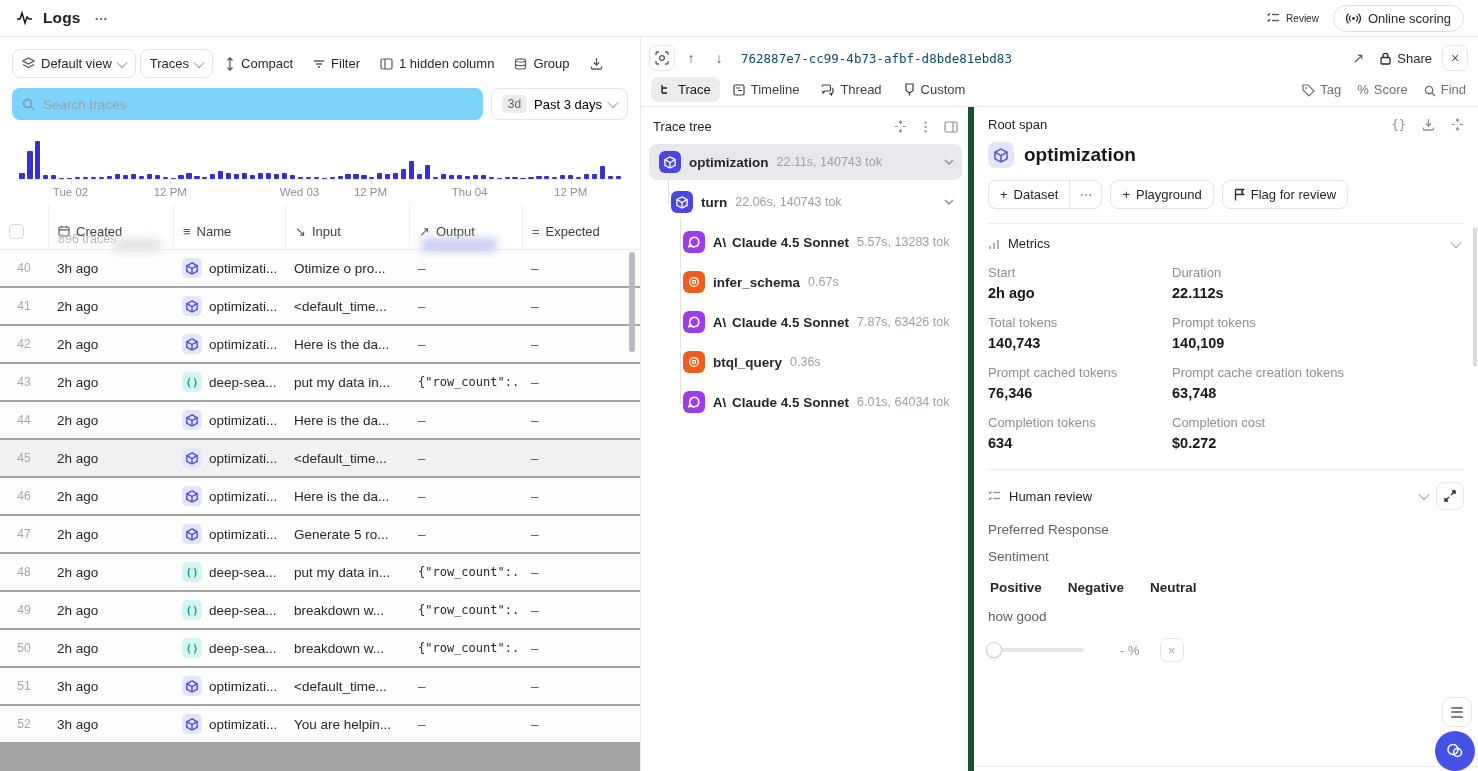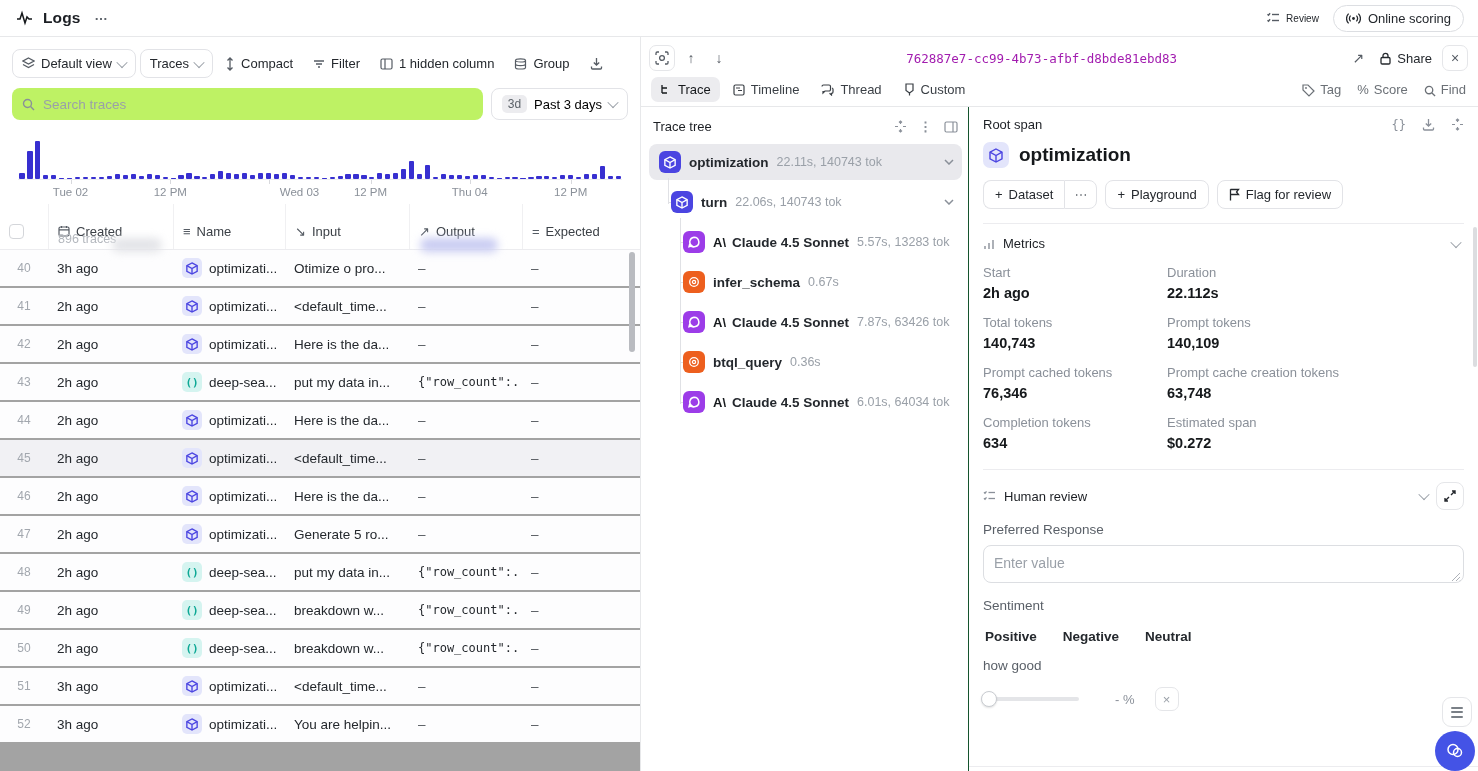--- a/index.html
+++ b/index.html
@@ -23,21 +23,21 @@
   .right-panel { flex:1; display:flex; flex-direction:column; position:relative; min-width:0; }
 
   
   .toolbar { display:flex; align-items:center; gap:4px; padding:12px 12px 8px 12px; }
   .tb-bordered { display:flex; align-items:center; gap:6px; border:1px solid #e2e3e7; border-radius:8px; padding:6px 9px; background:#fff; font-size:13px; color:#24282d; cursor:pointer; font-family:inherit; }
   .tb-flat { display:flex; align-items:center; gap:6px; border:none; background:none; padding:6px 8px; font-size:13px; color:#24282d; cursor:pointer; font-family:inherit; }
   .chev { width:8px; height:8px; border-right:1.4px solid #9aa0a8; border-bottom:1.4px solid #9aa0a8; transform:rotate(45deg) translate(-1px,-1px); }
   .icon-gray { color:#565c64; }
 
   .search-row { display:flex; align-items:center; gap:8px; padding:2px 12px 10px 12px; position:relative; }
-  .search-box { flex:1; display:flex; align-items:center; gap:8px; background:#bef264; border-radius:8px; height:32px; padding:0 10px; }
+  .search-box { flex:1; display:flex; align-items:center; gap:8px; background:#7dd3fc; border-radius:8px; height:32px; padding:0 10px; }
   .search-box input { border:none; background:transparent; outline:none; font-size:13.5px; color:#24282d; width:100%; font-family:inherit; }
   .search-box input::placeholder { color:#9aa0a8; }
   .range-btn { display:flex; align-items:center; gap:7px; border:1px solid #e2e3e7; border-radius:8px; background:#fff; height:32px; padding:0 10px; font-size:13px; cursor:pointer; font-family:inherit; }
   .range-badge { background:#ececef; border-radius:5px; color:#5c6269; font-size:12px; padding:2px 6px; }
 
   
   .histogram { margin:2px 12px 0 12px; height:72px; position:relative; }
   .bars { position:absolute; left:6px; right:6px; top:0; height:48px; display:flex; align-items:flex-end; gap:0; border-bottom:1px solid #ececef; }
   .bar-slot { flex:1; display:flex; align-items:flex-end; justify-content:center; height:100%; }
   .bar { width:65%; background:#372fd0; border-radius:1px; }
@@ -71,21 +71,21 @@
   .mono { font-family:"DejaVu Sans Mono", monospace; font-size:12px; }
   .dash { color:#4a4f55; }
 
   .left-scrollbar { position:absolute; right:5px; top:48px; width:6px; bottom:0; z-index:5; }
   .left-scrollbar .thumb { position:absolute; top:0; width:6px; height:100px; border-radius:3px; background:#b9bbc0; }
 
   
   .detail-header { height:36px; flex:0 0 36px; display:flex; align-items:center; gap:4px; padding:6px 10px 0 8px; }
   .sq-btn { width:26px; height:26px; border:1px solid #e5e6e9; border-radius:7px; background:#fff; display:flex; align-items:center; justify-content:center; color:#565c64; cursor:pointer; }
   .arrow-btn { width:24px; height:24px; display:flex; align-items:center; justify-content:center; color:#565c64; font-size:14px; cursor:pointer; background:none; border:none; }
-  .trace-id { font-family:"DejaVu Sans Mono", monospace; font-size:12.5px; color:#a21caf; margin-left:6px; flex:1; white-space:nowrap; overflow:hidden;text-align:center; }
+  .trace-id { font-family:"DejaVu Sans Mono", monospace; font-size:12.5px; color:#0c4a6e; margin-left:6px; flex:1; white-space:nowrap; overflow:hidden; }
   .hdr-right { display:flex; align-items:center; gap:10px; }
   .share-btn { display:flex; align-items:center; gap:6px; font-size:13px; color:#24282d; cursor:pointer; background:none; border:none; font-family:inherit; }
   .close-btn { width:26px; height:26px; border:1px solid #e5e6e9; border-radius:7px; background:#fff; color:#565c64; font-size:14px; display:flex; align-items:center; justify-content:center; cursor:pointer; }
 
   .tabs-row { height:34px; flex:0 0 34px; display:flex; align-items:center; justify-content:space-between; padding:0 12px 0 10px; border-bottom:1px solid #e7e8ea; }
   .tabs { display:flex; align-items:center; gap:4px; }
   .tab { display:flex; align-items:center; gap:6px; font-size:13px; color:#3a3f45; padding:5px 9px; border-radius:7px; cursor:pointer; background:none; border:none; font-family:inherit; }
   .tab.active { background:#ececef; color:#15181b; }
   .rt-actions { display:flex; align-items:center; gap:16px; }
   .rt-action { display:flex; align-items:flex-end; gap:5px; font-size:13px; color:#6b7076; cursor:pointer; background:none; border:none; font-family:inherit; }
@@ -102,21 +102,21 @@
   .tree-ic { width:22px; height:22px; border-radius:6px; display:flex; align-items:center; justify-content:center; color:#fff; flex:0 0 22px; position:relative; z-index:2; }
   .ic-span { background:#4b45e1; }
   .ic-llm { background:#9c3ce8; }
   .ic-tool { background:#ed5f1e; }
   .tree-label { font-size:13.5px; font-weight:bold; color:#24282d; white-space:nowrap; }
   .tree-meta { font-size:12.5px; color:#9aa0a8; white-space:nowrap; overflow:hidden; flex:1; }
   .tree-chev { color:#8a9099; }
   .a-logo { font-weight:bold; font-size:13px; color:#15181b; margin-right:-2px; }
   .guide { position:absolute; background:#e0e1e5; z-index:1; }
 
-  .span-col { flex:1; border-left:1px solid #14532d; padding:8px 14px 0 14px; position:relative; overflow:hidden; }
+  .span-col { flex:1; border-left:6px solid #14532d; padding:8px 14px 0 14px; position:relative; overflow:hidden; }
   .span-head { display:flex; align-items:center; justify-content:space-between; padding:2px 0 6px 0; }
   .span-kicker { font-size:13px; color:#1c1f24; }
   .span-head-icons { display:flex; align-items:center; gap:16px; color:#8a9099; }
   .span-title-row { display:flex; align-items:center; gap:10px; padding:4px 0 12px 0; }
   .span-title-ic { width:26px; height:26px; border-radius:7px; background:#e3e5fb; color:#4b45e1; display:flex; align-items:center; justify-content:center; }
   .span-title { font-size:19px; font-weight:bold; color:#15181b; }
   .btn-row { display:flex; align-items:center; gap:8px; padding-bottom:14px; }
   .outline-btn { display:flex; align-items:center; gap:6px; border:1px solid #e2e3e7; border-radius:8px; background:#fff; padding:6px 11px; font-size:13px; color:#24282d; cursor:pointer; font-family:inherit; }
   .split { display:flex; align-items:stretch; }
   .split .outline-btn:first-child { border-radius:8px 0 0 8px; border-right:none; }
@@ -1036,21 +1036,21 @@
                 </div>
                 <div class="metric">
                   <div class="mlabel">Prompt cache creation tokens</div>
                   <div class="mvalue">63,748</div>
                 </div>
                 <div class="metric">
                   <div class="mlabel">Completion tokens</div>
                   <div class="mvalue">634</div>
                 </div>
                 <div class="metric">
-                  <div class="mlabel">Estimated span</div>
+                  <div class="mlabel">Completion cost</div>
                   <div class="mvalue">$0.272</div>
                 </div>
               </div>
           </div>
 
           <div class="section">
             <div class="section-head">
               <span class="section-head-left">
                 <span>
                     <svg width="13" height="12" viewBox="0 0 13 12" fill="none" stroke="#8a9099" stroke-width="1.3">
@@ -1065,28 +1065,20 @@
               <span class="hr-head-right">
                 <span class="chev"></span>
                 <button class="expand-btn">
                   <svg width="12" height="12" viewBox="0 0 12 12" fill="none" stroke="#24282d" stroke-width="1.4">
                       <path d="M7 5 L11 1 M8 1 H11 V4 M5 7 L1 11 M1 8 V11 H4"></path>
                     </svg>
                 </button>
               </span>
             </div>
             <div class="field-label">Preferred Response</div>
-            <div class="ta-wrap">
-              <textarea class="value-input" placeholder="Enter value" style=""></textarea>
-              <span class="grip">
-                  <svg width="10" height="10" viewBox="0 0 10 10" stroke="#9aa0a8" stroke-width="1">
-                    <path d="M9 1 L1 9 M9 5 L5 9 M9 8.5 L8.5 9"></path>
-                  </svg>
-                </span>
-            </div>
             <div class="field-label" style="margin-top:12px;">Sentiment</div>
             <div class="sentiment-row" id="sentiment">
                 <button class="sent-btn">Positive</button>
                 <button class="sent-btn">Negative</button>
                 <button class="sent-btn">Neutral</button>
               </div>
             <div class="field-label" style="margin-top:10px;">how good</div>
             <div class="slider-row">
               <span class="slider">
                 <span class="track"></span>

